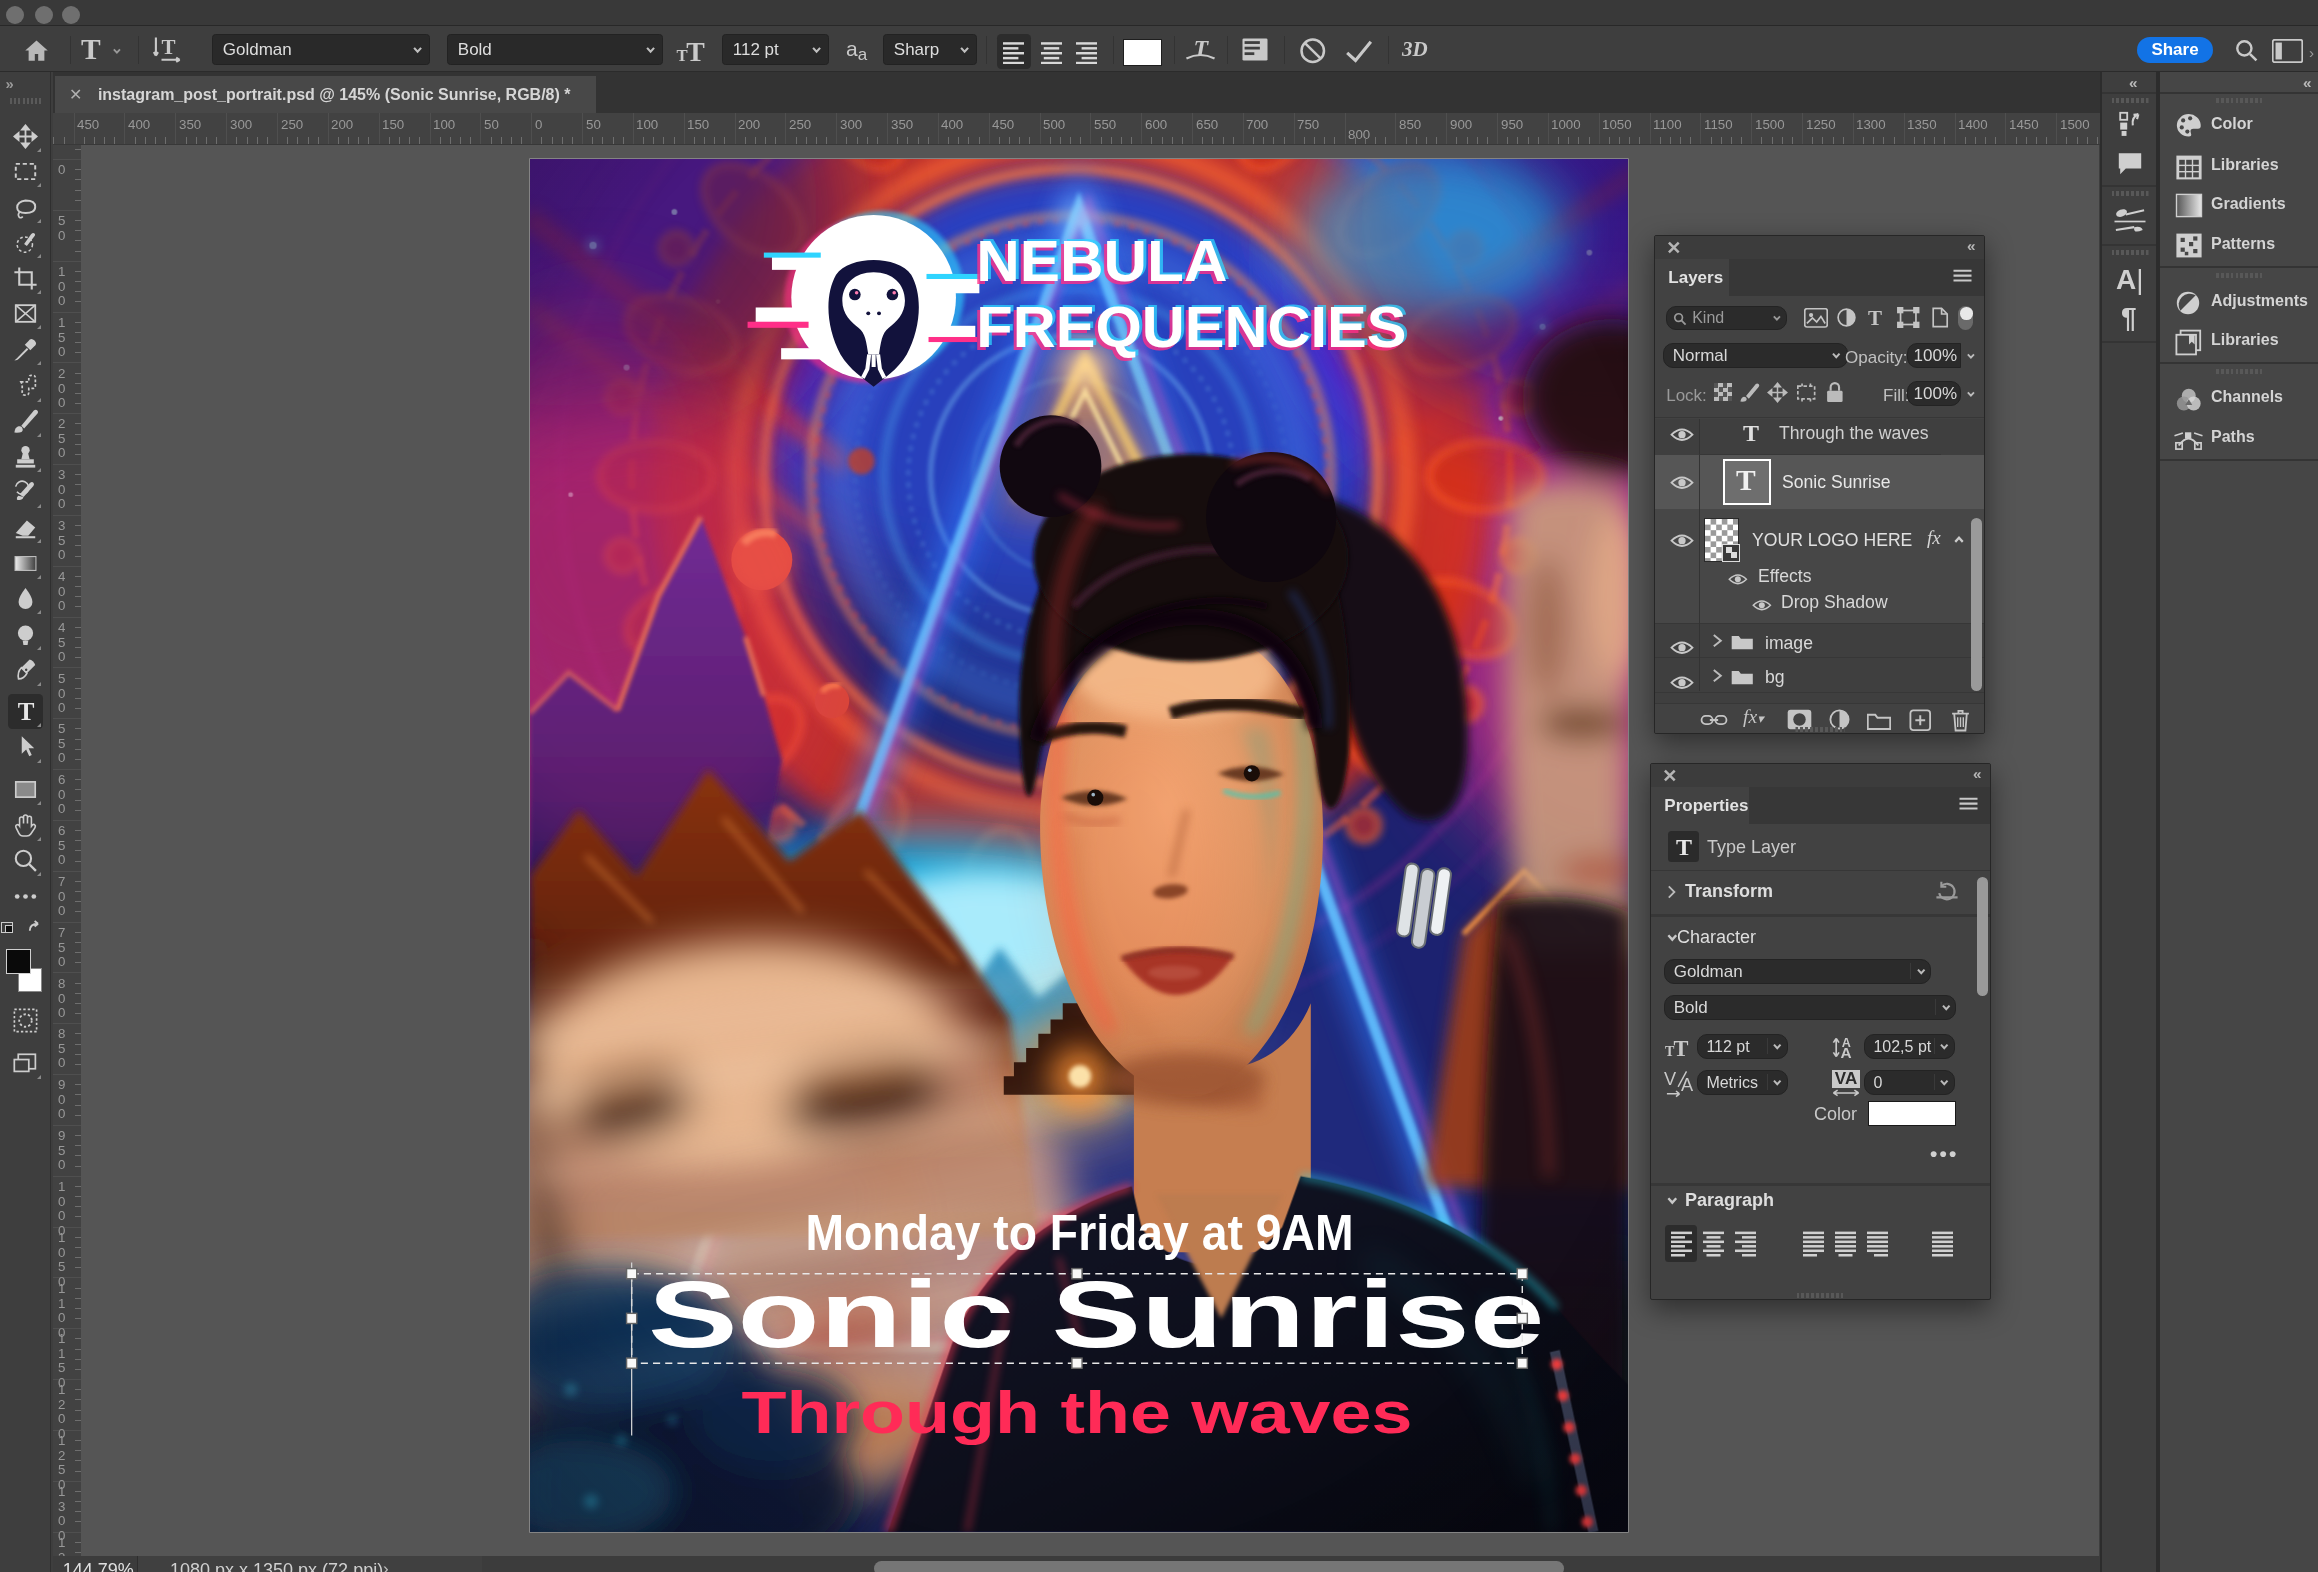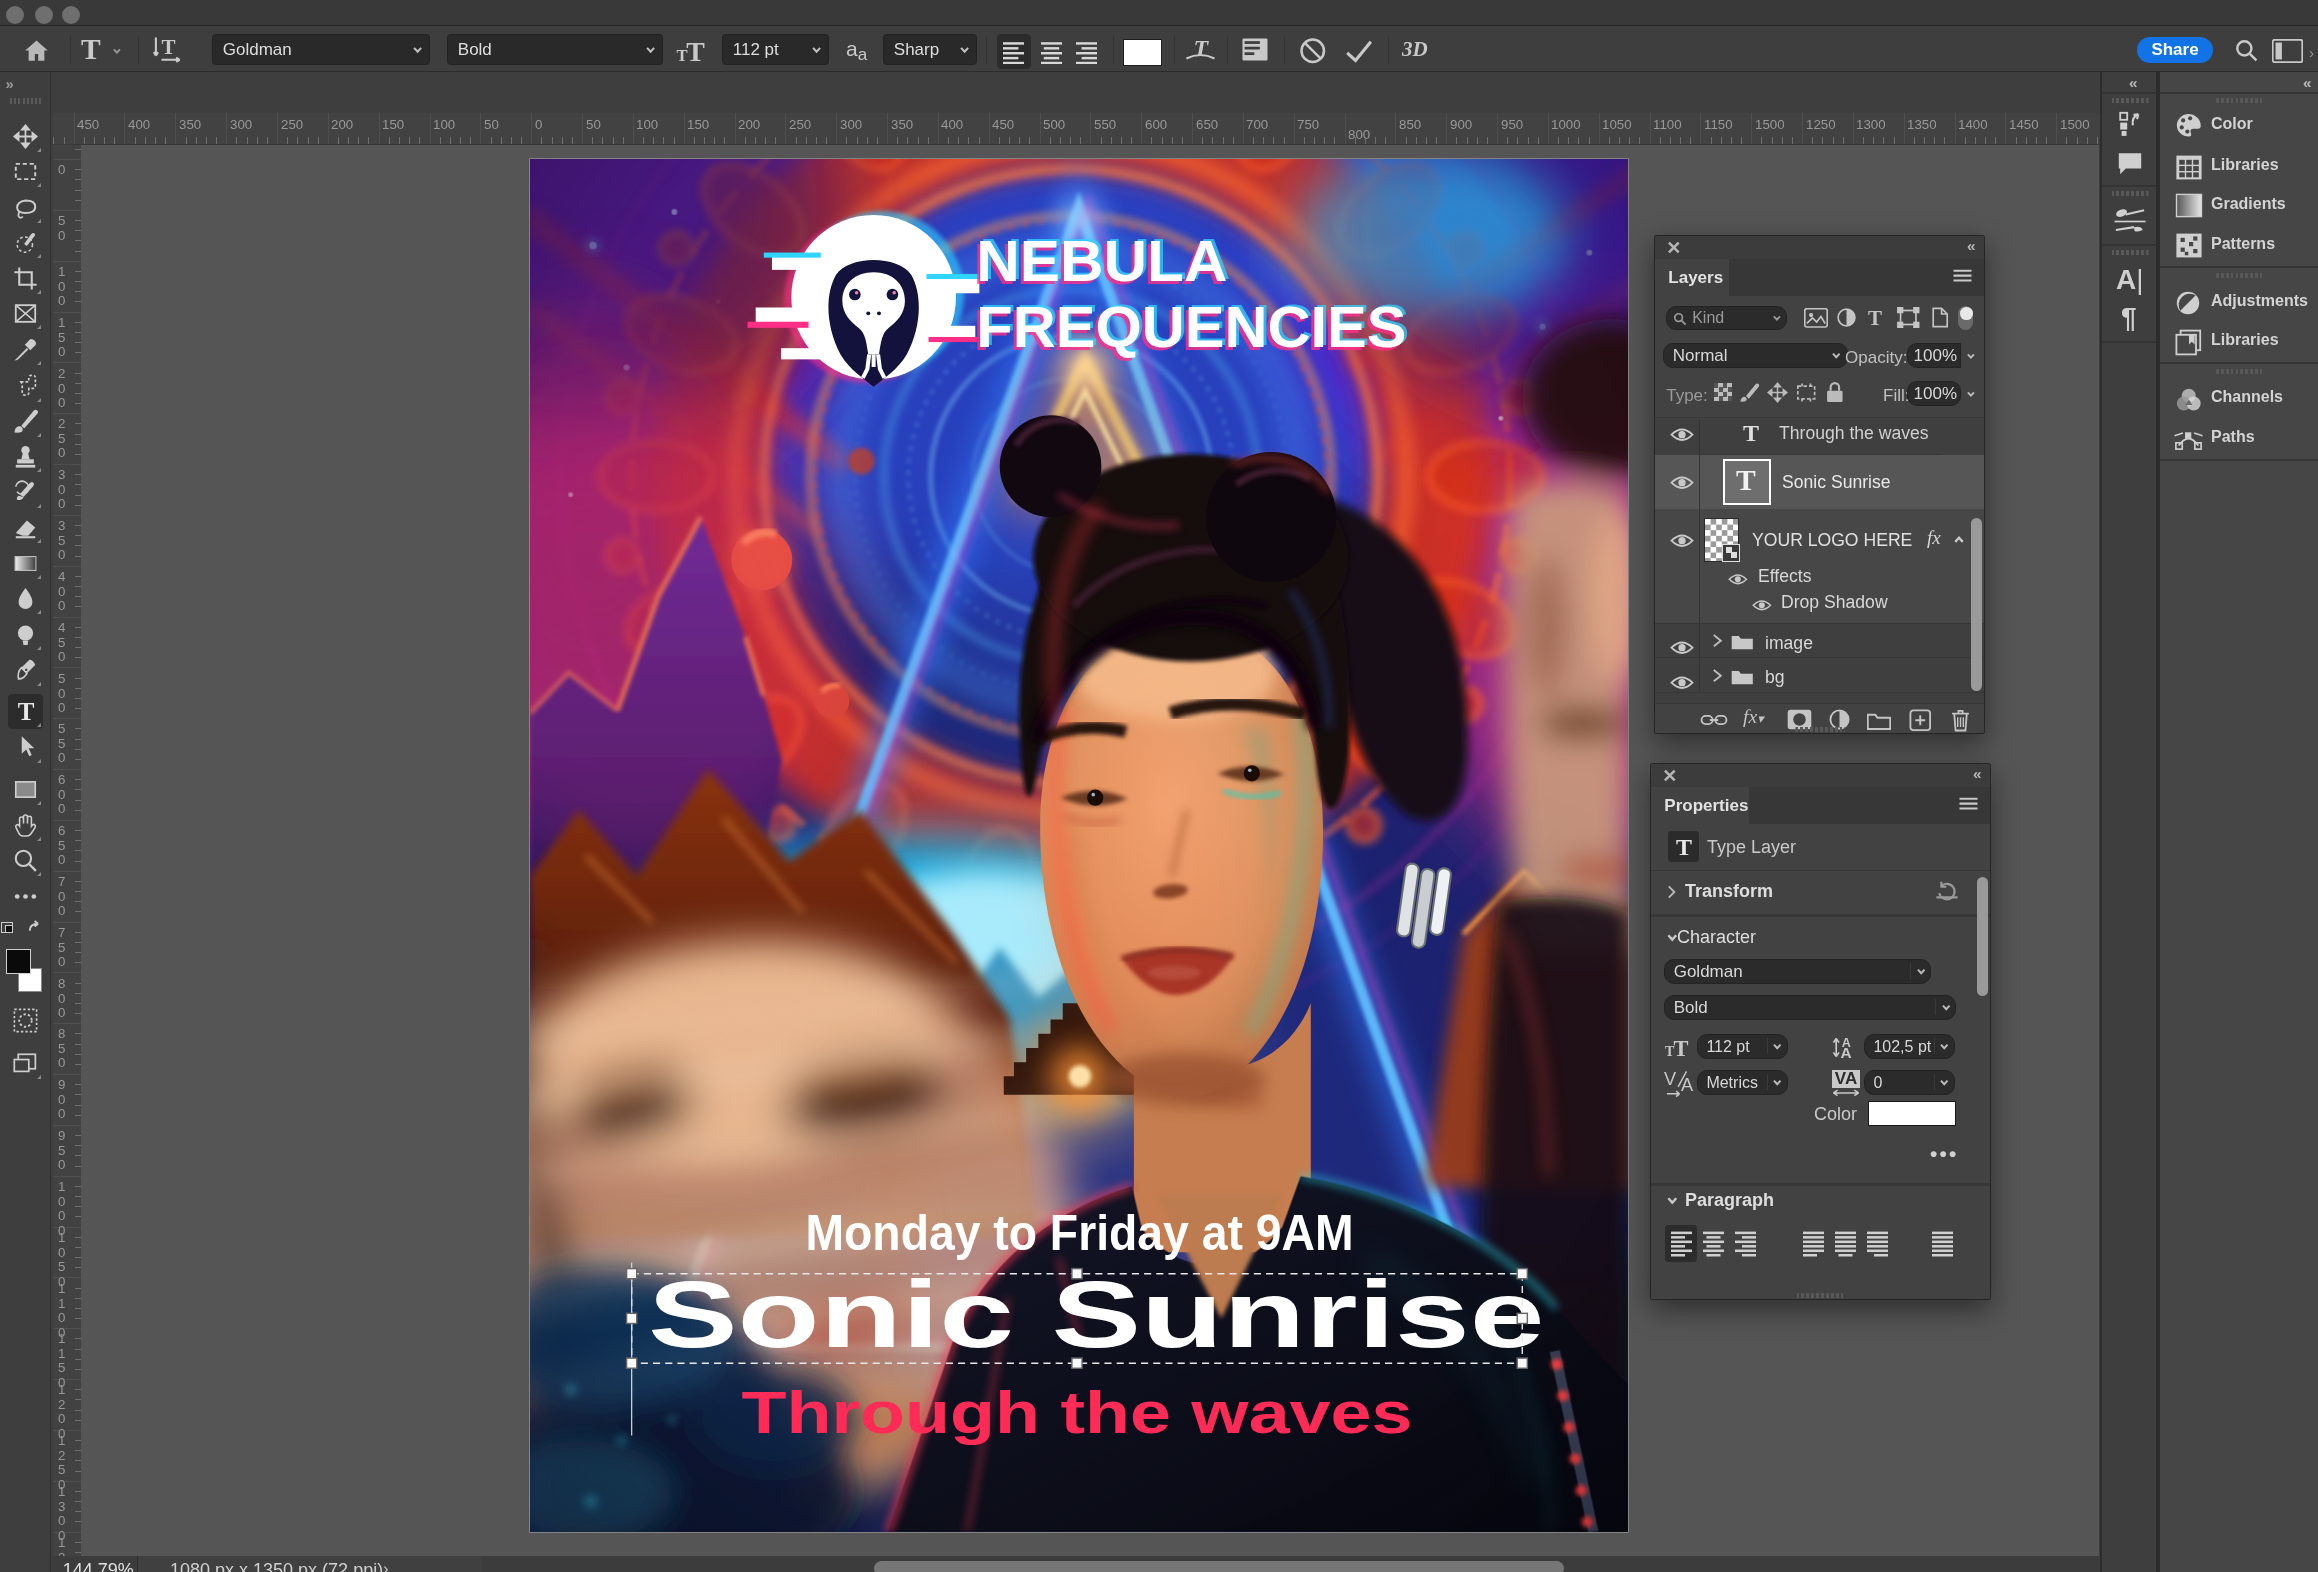--- a/index.html
+++ b/index.html
@@ -320,20 +320,23 @@
         <circle cx="18" cy="18" r="9" fill="none" stroke="#cdcdcd" stroke-width="2.6" stroke-dasharray="3.4 3"></circle>
         <rect x="2" y="2" width="32" height="32" fill="none" stroke="#cdcdcd" stroke-width="2.4" stroke-dasharray="3.4 3"></rect>
       </svg>
     </div>
     <div class="abs tool" style="top:1046px">
       <svg width="25" height="25" viewBox="0 0 38 36">
         <rect x="8" y="4" width="26" height="22" fill="none" stroke="#cdcdcd" stroke-width="2.6"></rect>
         <rect x="2" y="12" width="22" height="18" fill="#3e3e3e" stroke="#cdcdcd" stroke-width="2.6"></rect>
       </svg>
       <div class="tcorner"></div>
+    </div>
+    <div id="tabbar" class="abs">
+      <div id="tab" class="abs"><span style="margin-left:14px;color:#b0b0b0;font-weight:normal">✕</span><span style="margin-left:15.4px">instagram_post_portrait.psd @ 145% (Sonic Sunrise, RGB/8) *</span></div>
     </div>
     <div id="hruler" class="abs">
       <div class="htick" style="left:20.6px;height:31px;opacity:.3"></div>
       <div class="rnum" style="left:24px;top:4.2px">450</div>
       <div class="htick" style="left:71px;height:31px;opacity:.3"></div>
       <div class="rnum" style="left:75px;top:4.2px">400</div>
       <div class="htick" style="left:122px;height:31px;opacity:.3"></div>
       <div class="rnum" style="left:126px;top:4.2px">350</div>
       <div class="htick" style="left:173px;height:31px;opacity:.3"></div>
       <div class="rnum" style="left:177px;top:4.2px">300</div>
@@ -889,21 +892,21 @@
         <path d="M6 2 h12 l8 8 v18 h-20 z" fill="none" stroke="#c4c4c4" stroke-width="2.4"></path>
         <path d="M18 2 v8 h8" fill="none" stroke="#c4c4c4" stroke-width="2.4"></path>
       </svg><div class="abs" style="left:303px;top:70px;width:15.4px;height:24px;background:#6a6a6a;border-radius:7.7px"></div><div class="abs" style="left:305px;top:71px;width:12.6px;height:12.6px;background:#e8e8e8;border-radius:50%"></div><div class="abs dd" style="left:8.4px;top:107px;width:185px;height:25px"><span style="margin-left:8.4px;color:#d8d8d8;line-height:24px;font-size:17px">Normal</span><span class="chev" style="right:5.6px">
           <svg width="10.5" height="10.5" viewBox="0 0 16 16">
             <path d="M3 5.5 L8 11 L13 5.5" fill="none" stroke="#bbb" stroke-width="3"></path>
           </svg>
         </span></div><div class="lbl" style="left:190px;top:112px;font-size:17px;color:#c0c0c0">Opacity:</div><div class="abs dd" style="left:252px;top:107px;width:54px;height:25px;border-top-right-radius:0;border-bottom-right-radius:0"><span style="margin-left:5.6px;color:#d8d8d8;line-height:24px;font-size:17px">100%</span><span class="chev" style="right:-16px">
           <svg width="9.8" height="9.8" viewBox="0 0 16 16">
             <path d="M3 5.5 L8 11 L13 5.5" fill="none" stroke="#bbb" stroke-width="3"></path>
           </svg>
-        </span></div><div class="lbl" style="left:11.2px;top:150px;font-size:17px;color:#9a9a9a">Type:</div><div class="abs" style="left:59px;top:147px;width:18px;height:18px;background:repeating-conic-gradient(#bbb 0 25%,#555 0 50%) 0 0/9px 9px"></div><svg class="abs" style="left:84px;top:146px" width="21" height="21" viewBox="0 0 30 30">
+        </span></div><div class="lbl" style="left:11.2px;top:150px;font-size:17px;color:#9a9a9a">Lock:</div><div class="abs" style="left:59px;top:147px;width:18px;height:18px;background:repeating-conic-gradient(#bbb 0 25%,#555 0 50%) 0 0/9px 9px"></div><svg class="abs" style="left:84px;top:146px" width="21" height="21" viewBox="0 0 30 30">
         <path d="M2 28 q1 -6 5 -7 q4 0 4 4 q-1 4 -9 3 z" fill="#bbb"></path>
         <path d="M10 20 L24 3 q2 -2 4 0 t0 4 L14 24 Z" fill="#bbb"></path>
       </svg><svg class="abs" style="left:112px;top:146px" width="21" height="21" viewBox="0 0 36 36">
         <path d="M18 2 v32 M2 18 h32 M18 2 l-5 6 h10 z M18 34 l-5 -6 h10 z M2 18 l6 -5 v10 z M34 18 l-6 -5 v10 z" stroke="#bbb" stroke-width="2.6" fill="#bbb"></path>
       </svg><svg class="abs" style="left:140px;top:146px" width="22.5" height="21" viewBox="0 0 32 30">
         <rect x="4" y="6" width="24" height="18" fill="none" stroke="#bbb" stroke-width="2.4" stroke-dasharray="5 3"></rect>
         <path d="M10 6 v-4 m12 4 v-4 M10 24 v4 m12 -4 v4" stroke="#bbb" stroke-width="2.4"></path>
       </svg><svg class="abs" style="left:170px;top:145px" width="19.7" height="22.5" viewBox="0 0 28 32">
         <rect x="3" y="14" width="22" height="16" rx="2" fill="#bbb"></rect>
         <path d="M8 14 v-5 a6 6 0 0 1 12 0 v5" fill="none" stroke="#bbb" stroke-width="3"></path>

